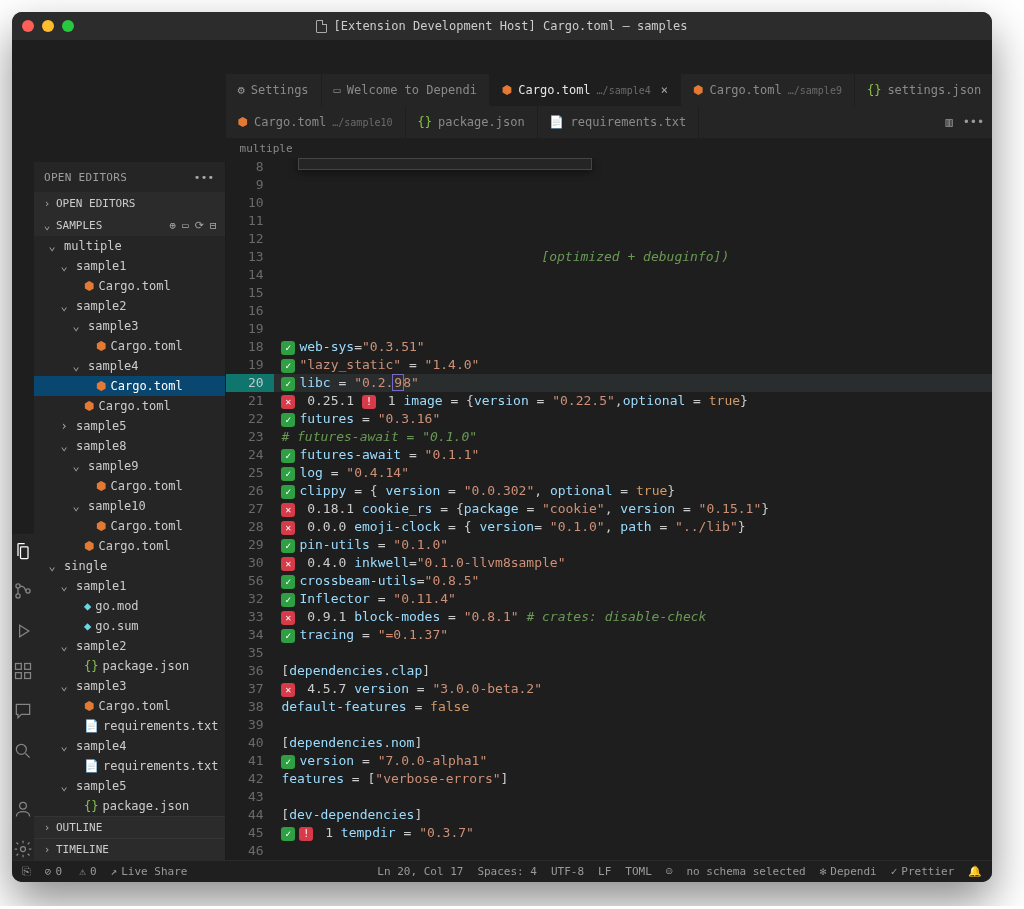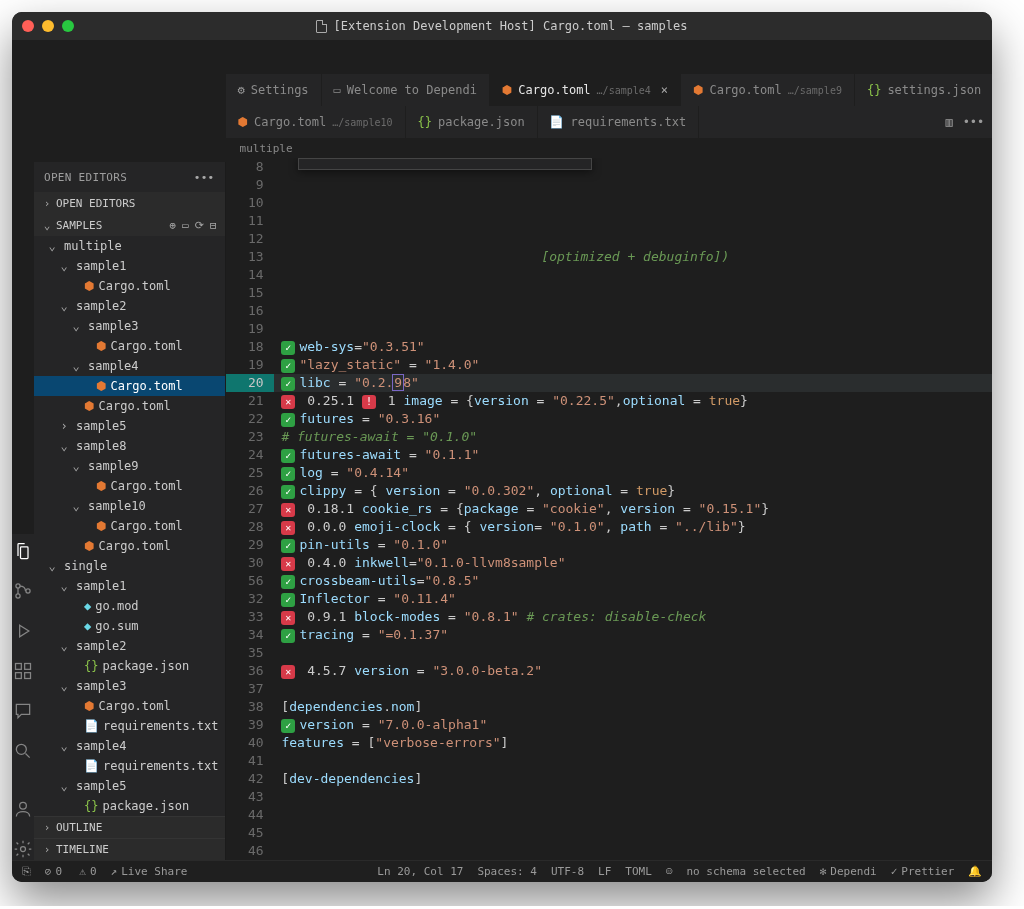--- a/index.html
+++ b/index.html
@@ -456,27 +456,30 @@
             <div class="line"> <span class="chk ok">✓</span><span class="key">clippy</span> = { <span class="key">version</span> = <span class="str">"0.0.302"</span>, <span class="key">optional</span> = <span class="kw">true</span>}</div>
             <div class="line"> <span class="chk bad">✕</span> 0.18.1 <span class="key">cookie_rs</span> = {<span class="key">package</span> = <span class="str">"cookie"</span>, <span class="key">version</span> = <span class="str">"0.15.1"</span>}</div>
             <div class="line"> <span class="chk bad">✕</span> 0.0.0 <span class="key">emoji-clock</span> = { <span class="key">version</span>= <span class="str">"0.1.0"</span>, <span class="key">path</span> = <span class="str">"../lib"</span>}</div>
             <div class="line"> <span class="chk ok">✓</span><span class="key">pin-utils</span> = <span class="str">"0.1.0"</span></div>
             <div class="line"> <span class="chk bad">✕</span> 0.4.0 <span class="key">inkwell</span>=<span class="str">"0.1.0-llvm8sample"</span></div>
             <div class="line"> <span class="chk ok">✓</span><span class="key">crossbeam-utils</span>=<span class="str">"0.8.5"</span></div>
             <div class="line"> <span class="chk ok">✓</span><span class="key">Inflector</span> = <span class="str">"0.11.4"</span></div>
             <div class="line"> <span class="chk bad">✕</span> 0.9.1 <span class="key">block-modes</span> = <span class="str">"0.8.1"</span> <span class="cmt"># crates: disable-check</span></div>
             <div class="line"> <span class="chk ok">✓</span><span class="key">tracing</span> = <span class="str">"=0.1.37"</span></div>
             <div class="line"> </div>
+            <div class="line"> [<span class="key">dependencies</span>.<span class="key">clap</span>]</div>
             <div class="line"> <span class="chk bad">✕</span> 4.5.7 <span class="key">version</span> = <span class="str">"3.0.0-beta.2"</span></div>
+            <div class="line"> <span class="key">default-features</span> = <span class="kw">false</span></div>
             <div class="line"> </div>
             <div class="line"> [<span class="key">dependencies</span>.<span class="key">nom</span>]</div>
             <div class="line"> <span class="chk ok">✓</span><span class="key">version</span> = <span class="str">"7.0.0-alpha1"</span></div>
             <div class="line"> <span class="key">features</span> = [<span class="str">"verbose-errors"</span>]</div>
             <div class="line"> </div>
             <div class="line"> [<span class="key">dev-dependencies</span>]</div>
+            <div class="line"> <span class="chk ok">✓</span><span class="chk warn">!</span> 1 <span class="key">tempdir</span> = <span class="str">"0.3.7"</span></div>
           </div>
         <div class="hover">
         </div>
       </div>
     </div>
   </div>
 
   <div class="status">
     <span class="grp">⎘</span>
     <span class="grp">⊘ <span>0</span>&nbsp; ⚠ <span>0</span></span>

